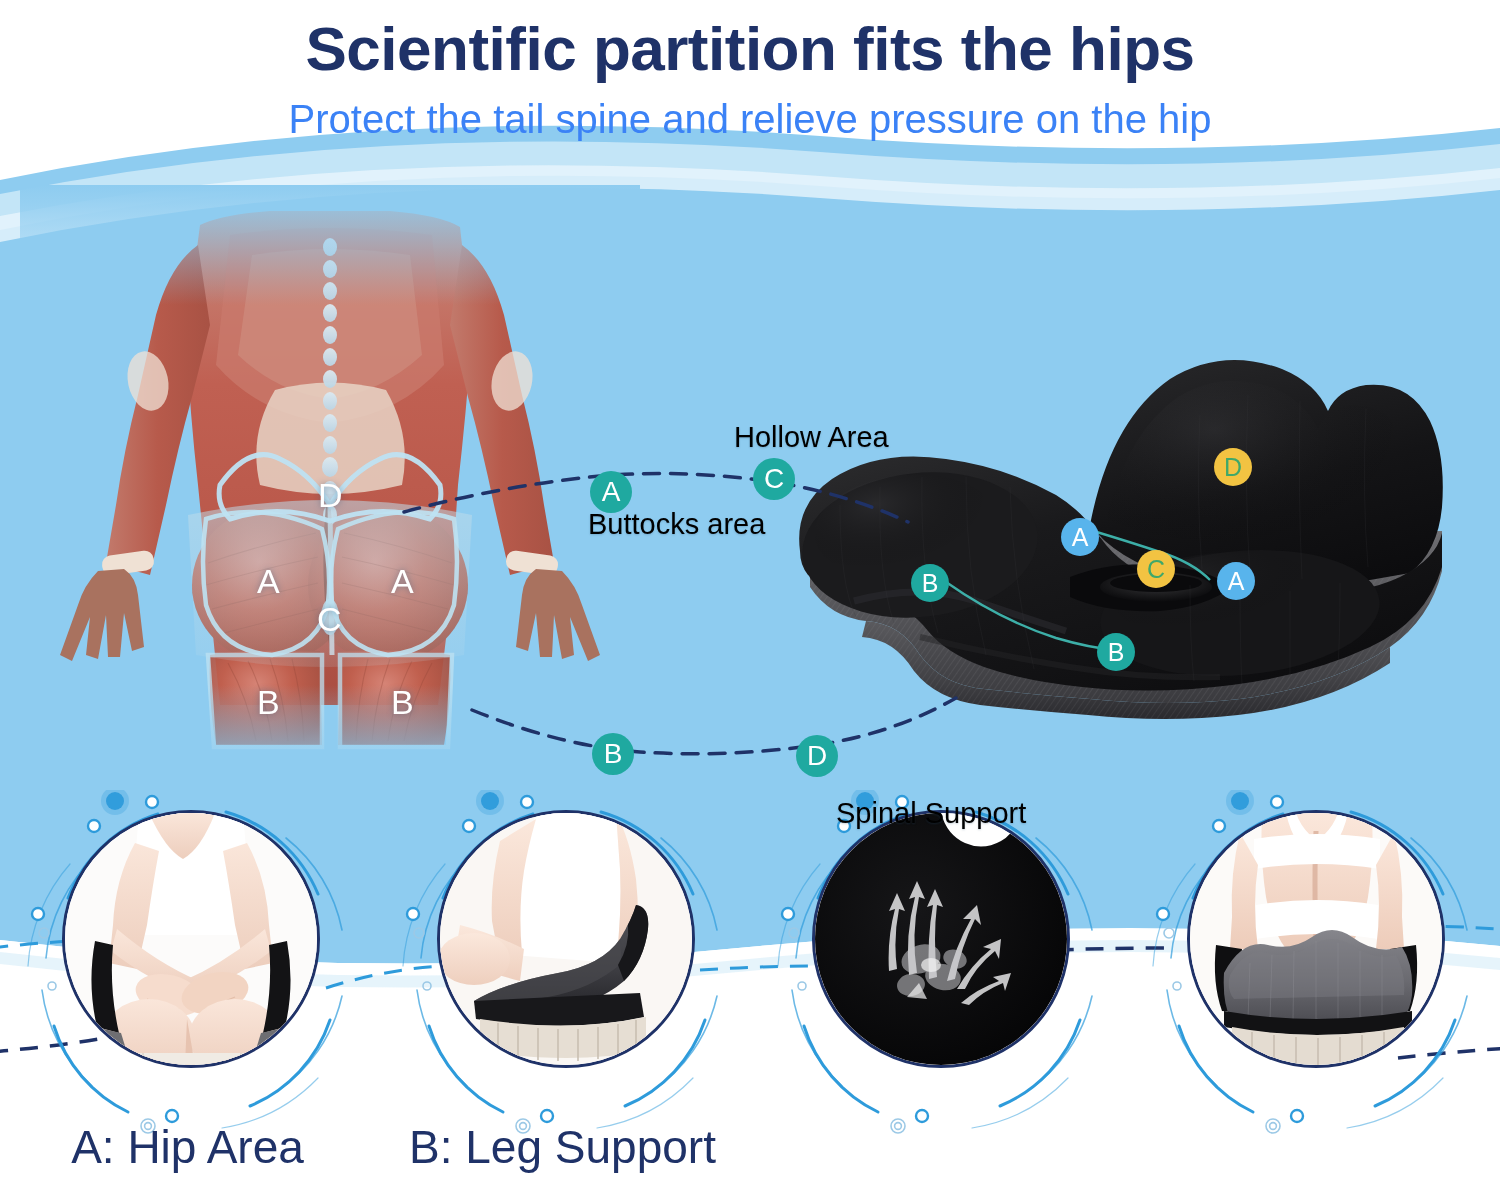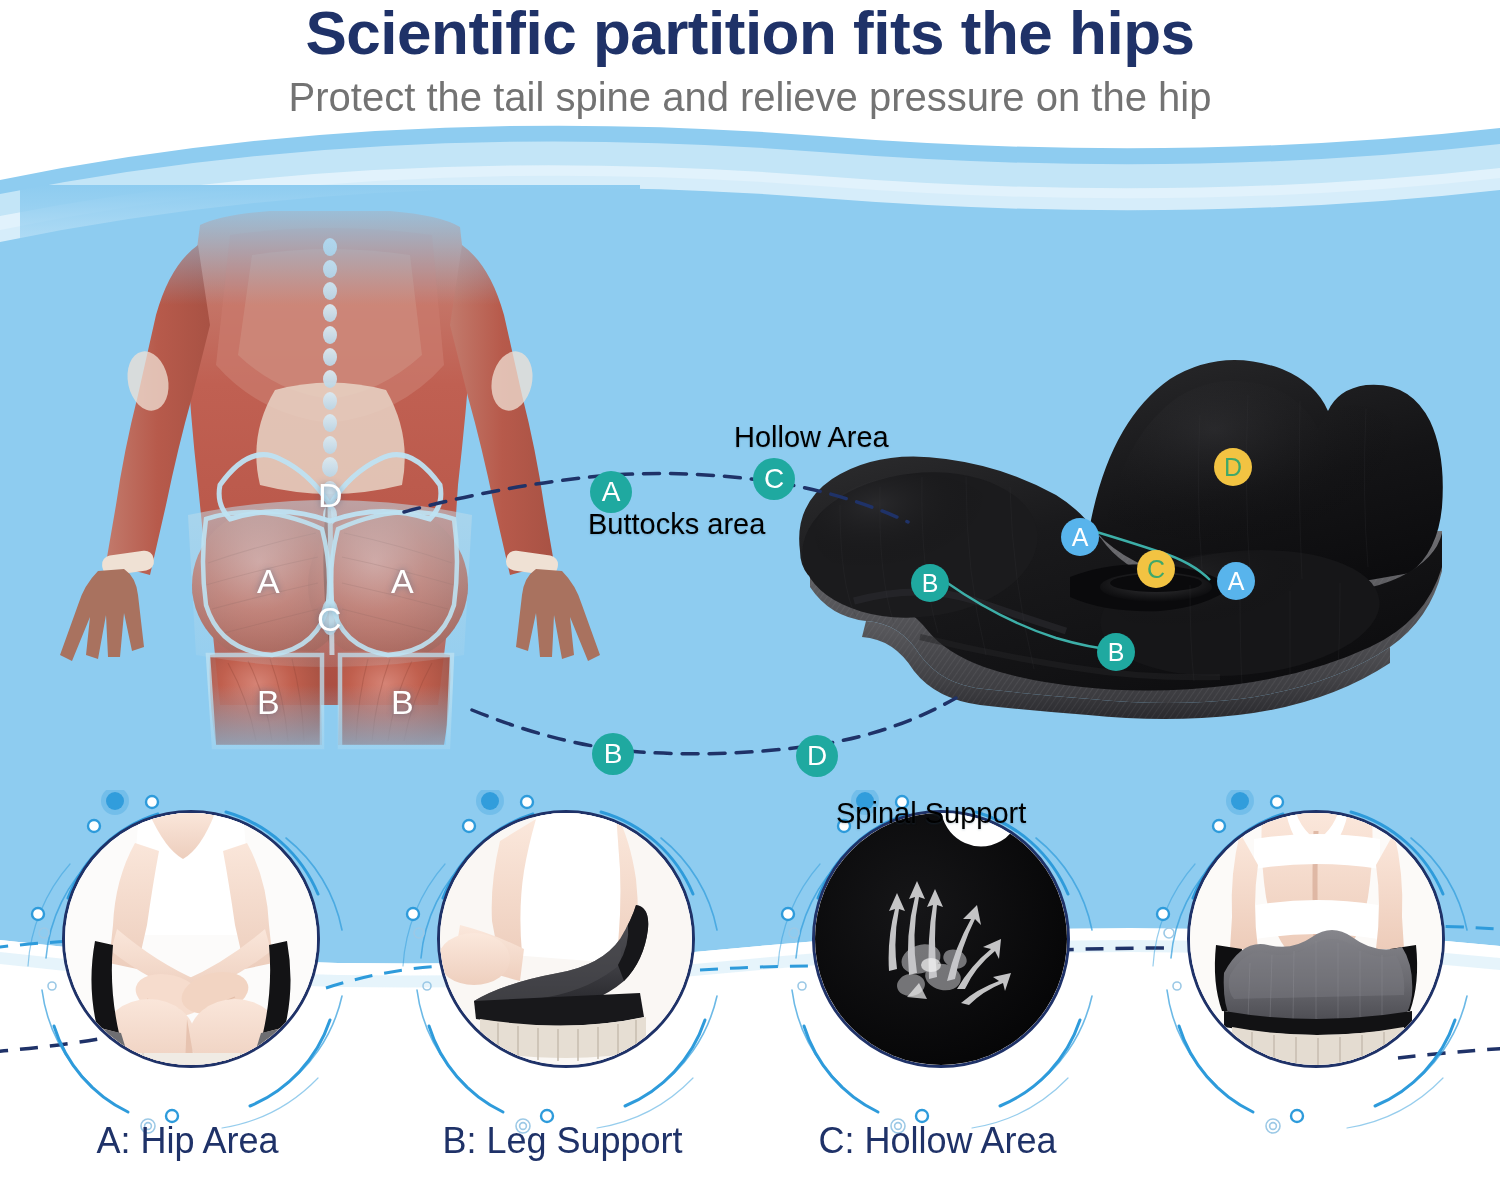--- a/index.html
+++ b/index.html
@@ -14,28 +14,28 @@
   .bg-white-top{position:absolute;left:0;top:0;width:1500px;height:200px;background:#ffffff;z-index:1;}
   .bg-blue{position:absolute;left:0;top:150px;width:1500px;height:830px;background:#8ECCF0;z-index:0;}
   .bg-white-bottom{position:absolute;left:0;top:930px;width:1500px;height:270px;background:#ffffff;z-index:0;}
 
   .wave-top{position:absolute;left:0;top:120px;width:1500px;height:130px;z-index:2;}
   .wave-bottom{position:absolute;left:0;top:900px;width:1500px;height:130px;z-index:2;}
 
   
   .header{position:absolute;left:0;top:0;width:1500px;z-index:20;text-align:center;}
   .title{
-    margin:0;padding-top:0;
+    margin:0;padding-top:16px;
     font-size:62px;font-weight:bold;color:#1F3268;
     letter-spacing:-0.5px;line-height:1.05;
     font-family:"Liberation Sans", sans-serif;
   }
   .subtitle{
-    margin:0;padding-top:10px;
-    font-size:40px;font-weight:normal;color:#737373;
+    margin:6px;padding-top:10px;
+    font-size:40px;font-weight:normal;color:#3b82f6;
     line-height:1.1;
     font-family:"Liberation Sans", sans-serif;
   }
 
   
   .anatomy{position:absolute;left:20px;top:185px;width:620px;height:600px;z-index:10;}
   .anatomy svg{display:block;}
   .ana-letter{
     position:absolute;color:#ffffff;font-size:34px;font-weight:normal;
     font-family:"Liberation Sans", sans-serif;
@@ -71,21 +71,21 @@
   .features{position:absolute;left:0;top:790px;width:1500px;height:410px;z-index:12;}
   .feature{position:absolute;top:0;width:375px;height:410px;}
   .f-rings{position:absolute;left:0;top:0;width:375px;height:345px;}
   .f-photo{
     position:absolute;left:62px;top:20px;width:252px;height:252px;border-radius:50%;
     overflow:hidden;border:3px solid #1F3268;background:#ffffff;
   }
   .f-photo svg{display:block;}
   .f-caption{
     position:absolute;left:0;top:330px;width:375px;text-align:center;
-    color:#1F3268;font-size:36px;font-family:"Liberation Sans", sans-serif;
+    color:#1F3268;font-size:46px;font-family:"Liberation Sans", sans-serif;
     white-space:nowrap;
   }
 </style>
 </head>
 <body>
 
 <div class="stage">
 
   <div class="bg-blue"></div>
   <div class="bg-white-bottom"></div>
@@ -614,21 +614,20 @@
             <ellipse cx="128" cy="164" rx="18" ry="13" transform="rotate(12 128 164)"></ellipse>
             <ellipse cx="96" cy="172" rx="14" ry="11" transform="rotate(-8 96 172)"></ellipse>
             <ellipse cx="140" cy="146" rx="12" ry="9" transform="rotate(20 140 146)"></ellipse>
           </g>
           <g fill="#F2F2F3" opacity="0.7">
             <path d="M92,184 L104,170 L112,186 Z"></path>
             <ellipse cx="116" cy="152" rx="10" ry="7"></ellipse>
           </g>
         </svg>
       </div>
-      <div class="f-caption">C: Hollow Area</div>
     </div>
 
     <div class="feature" style="left:1125px;">
       <svg class="f-rings" viewBox="0 0 375 345">
         <g fill="none" stroke="#2E9BDB" stroke-linecap="round">
           <path d="M68,108 A142,142 0 0 1 158,24" stroke-width="3"></path>
           <path d="M226,22 A142,142 0 0 1 318,104" stroke-width="3"></path>
           <path d="M330,230 A142,142 0 0 1 250,316" stroke-width="3"></path>
           <path d="M128,322 A142,142 0 0 1 54,236" stroke-width="3"></path>
           <path d="M46,168 A156,156 0 0 1 96,66" stroke-width="1.6" opacity="0.7"></path>

